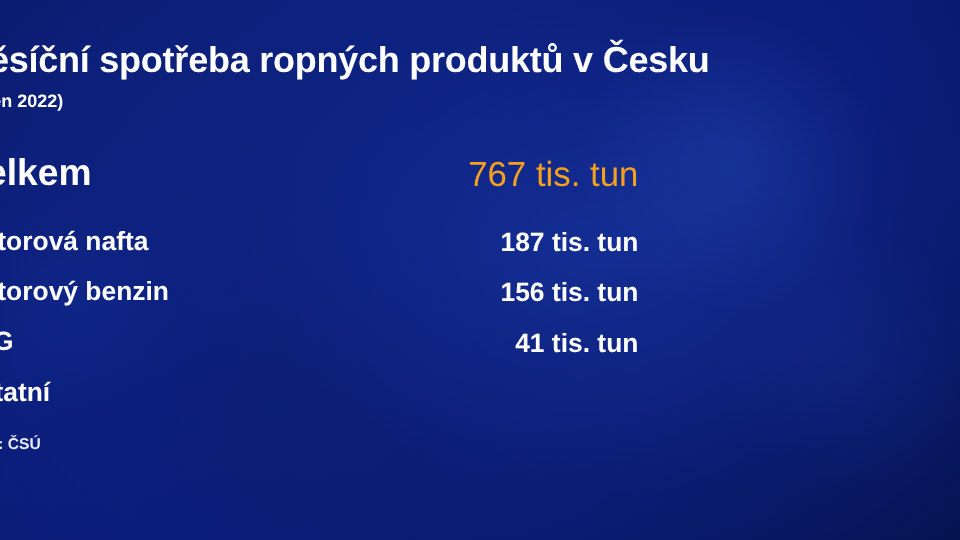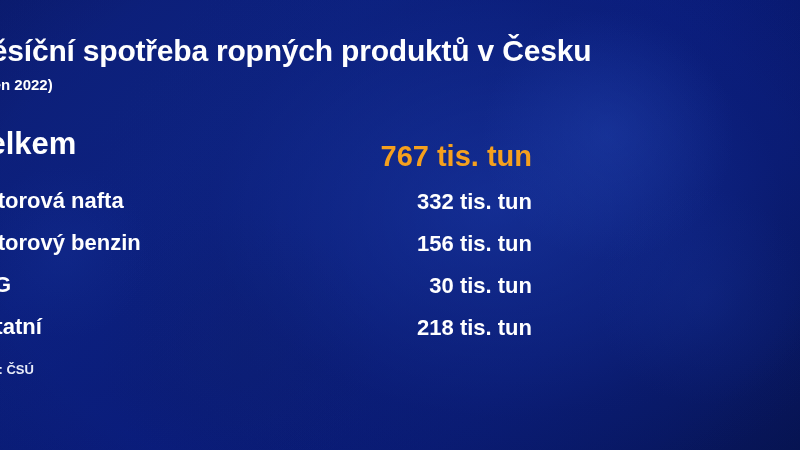--- a/index.html
+++ b/index.html
@@ -80,26 +80,26 @@
     left: 0;
     top: 0;
     color: #ffffff;
     font-size: 31px;
     font-weight: bold;
     white-space: nowrap;
   }
   .total-value {
     position: absolute;
     left: 340px;
-    top: 14px;
+    top: 4px;
     width: 226px;
     text-align: right;
     color: #f5a01e;
     font-size: 29px;
-    font-weight: bold;
+    font-weight: normal;
     white-space: nowrap;
   }
   .rows {
     position: absolute;
     left: -34px;
     top: 188px;
     width: 600px;
   }
   .row {
     position: relative;
@@ -147,32 +147,31 @@
     <div class="subtitle">(leden 2022)</div>
 
     <div class="total-row">
       <span class="total-label">Celkem</span>
       <span class="total-value">767 tis. tun</span>
     </div>
 
     <div class="rows">
       <div class="row">
         <span class="row-label">Motorová nafta</span>
-        <span class="row-value">332 tis. tun</span>
+        <span class="row-value">187 tis. tun</span>
       </div>
       <div class="row">
         <span class="row-label">Motorový benzin</span>
         <span class="row-value">156 tis. tun</span>
       </div>
       <div class="row">
         <span class="row-label">LPG</span>
-        <span class="row-value">30 tis. tun</span>
+        <span class="row-value">41 tis. tun</span>
       </div>
       <div class="row">
         <span class="row-label">Ostatní</span>
-        <span class="row-value">218 tis. tun</span>
       </div>
     </div>
 
     <div class="source">Zdroj: ČSÚ</div>
 
   </div>
 </div>
 
 </body></html>

